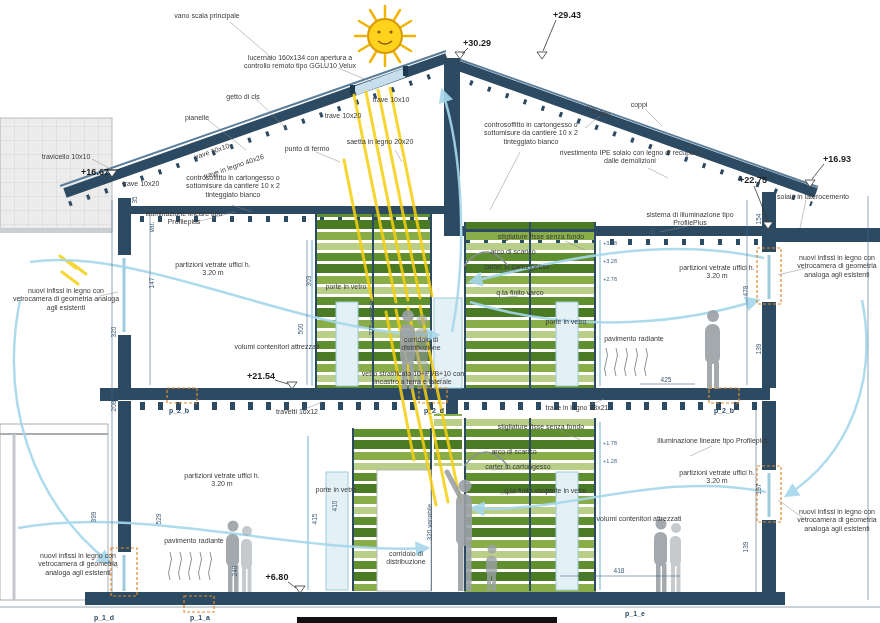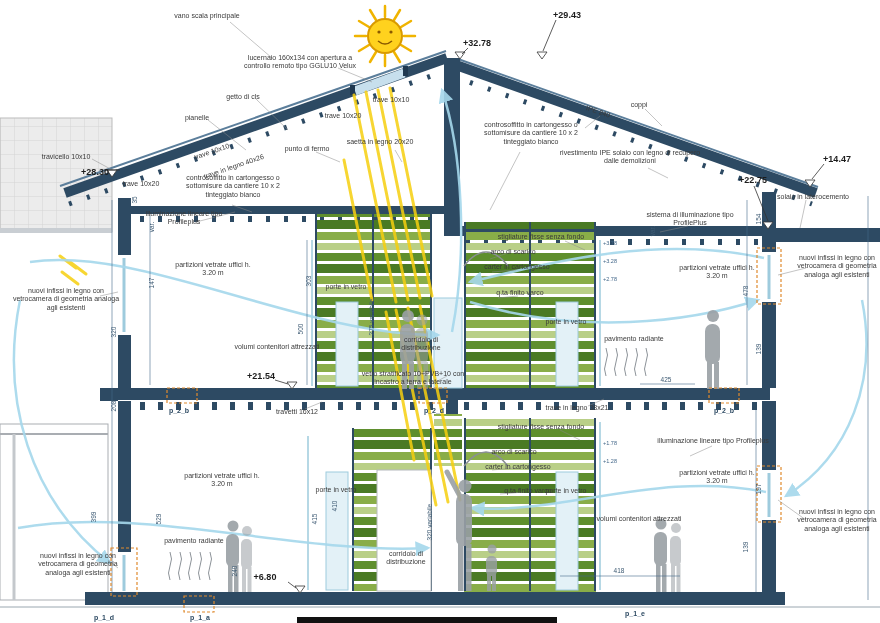--- a/index.html
+++ b/index.html
@@ -367,27 +367,27 @@
 <div class="lbl" style="left:222px;top:480px;width:86px">partizioni vetrate uffici h. 3.20 m</div>
 <div class="lbl" style="left:336px;top:490px;width:68px">porte in vetro</div>
 <div class="lbl" style="left:566px;top:491px;width:68px">porte in vetro</div>
 <div class="lbl" style="left:717px;top:477px;width:86px">partizioni vetrate uffici h. 3.20 m</div>
 <div class="lbl" style="left:639px;top:519px;width:140px">volumi contenitori attrezzati</div>
 <div class="lbl" style="left:194px;top:541px;width:94px">pavimento radiante</div>
 <div class="lbl" style="left:406px;top:558px;width:74px">corridoio di distribuzione</div>
 <div class="lbl" style="left:78px;top:565px;width:106px">nuovi infissi in legno con vetrocamera di geometria analoga agli esistenti</div>
 <div class="lbl" style="left:837px;top:521px;width:92px">nuovi infissi in legno con vetrocamera di geometria analoga agli esistenti</div>
 
-<div class="elev" style="left:95px;top:172px">+28.30</div>
-<div class="elev" style="left:477px;top:43px">+32.78</div>
+<div class="elev" style="left:95px;top:172px">+16.67</div>
+<div class="elev" style="left:477px;top:43px">+30.29</div>
 <div class="elev" style="left:567px;top:15px">+29.43</div>
-<div class="elev" style="left:837px;top:159px">+14.47</div>
+<div class="elev" style="left:837px;top:159px">+16.93</div>
 <div class="elev" style="left:753px;top:180px">+22.75</div>
 <div class="elev" style="left:261px;top:376px">+21.54</div>
-<div class="elev" style="left:265px;top:577px">+6.80</div>
+<div class="elev" style="left:277px;top:577px">+6.80</div>
 
 <div class="pm" style="left:179px;top:410px">p_2_b</div>
 <div class="pm" style="left:434px;top:410px">p_2_d</div>
 <div class="pm" style="left:724px;top:410px">p_2_b</div>
 <div class="pm" style="left:104px;top:617px">p_1_d</div>
 <div class="pm" style="left:200px;top:617px">p_1_a</div>
 <div class="pm" style="left:635px;top:613px">p_1_e</div>
 
 <div class="dim" style="left:134px;top:200px">35</div>
 <div class="dim" style="left:151px;top:227px">var.</div>

